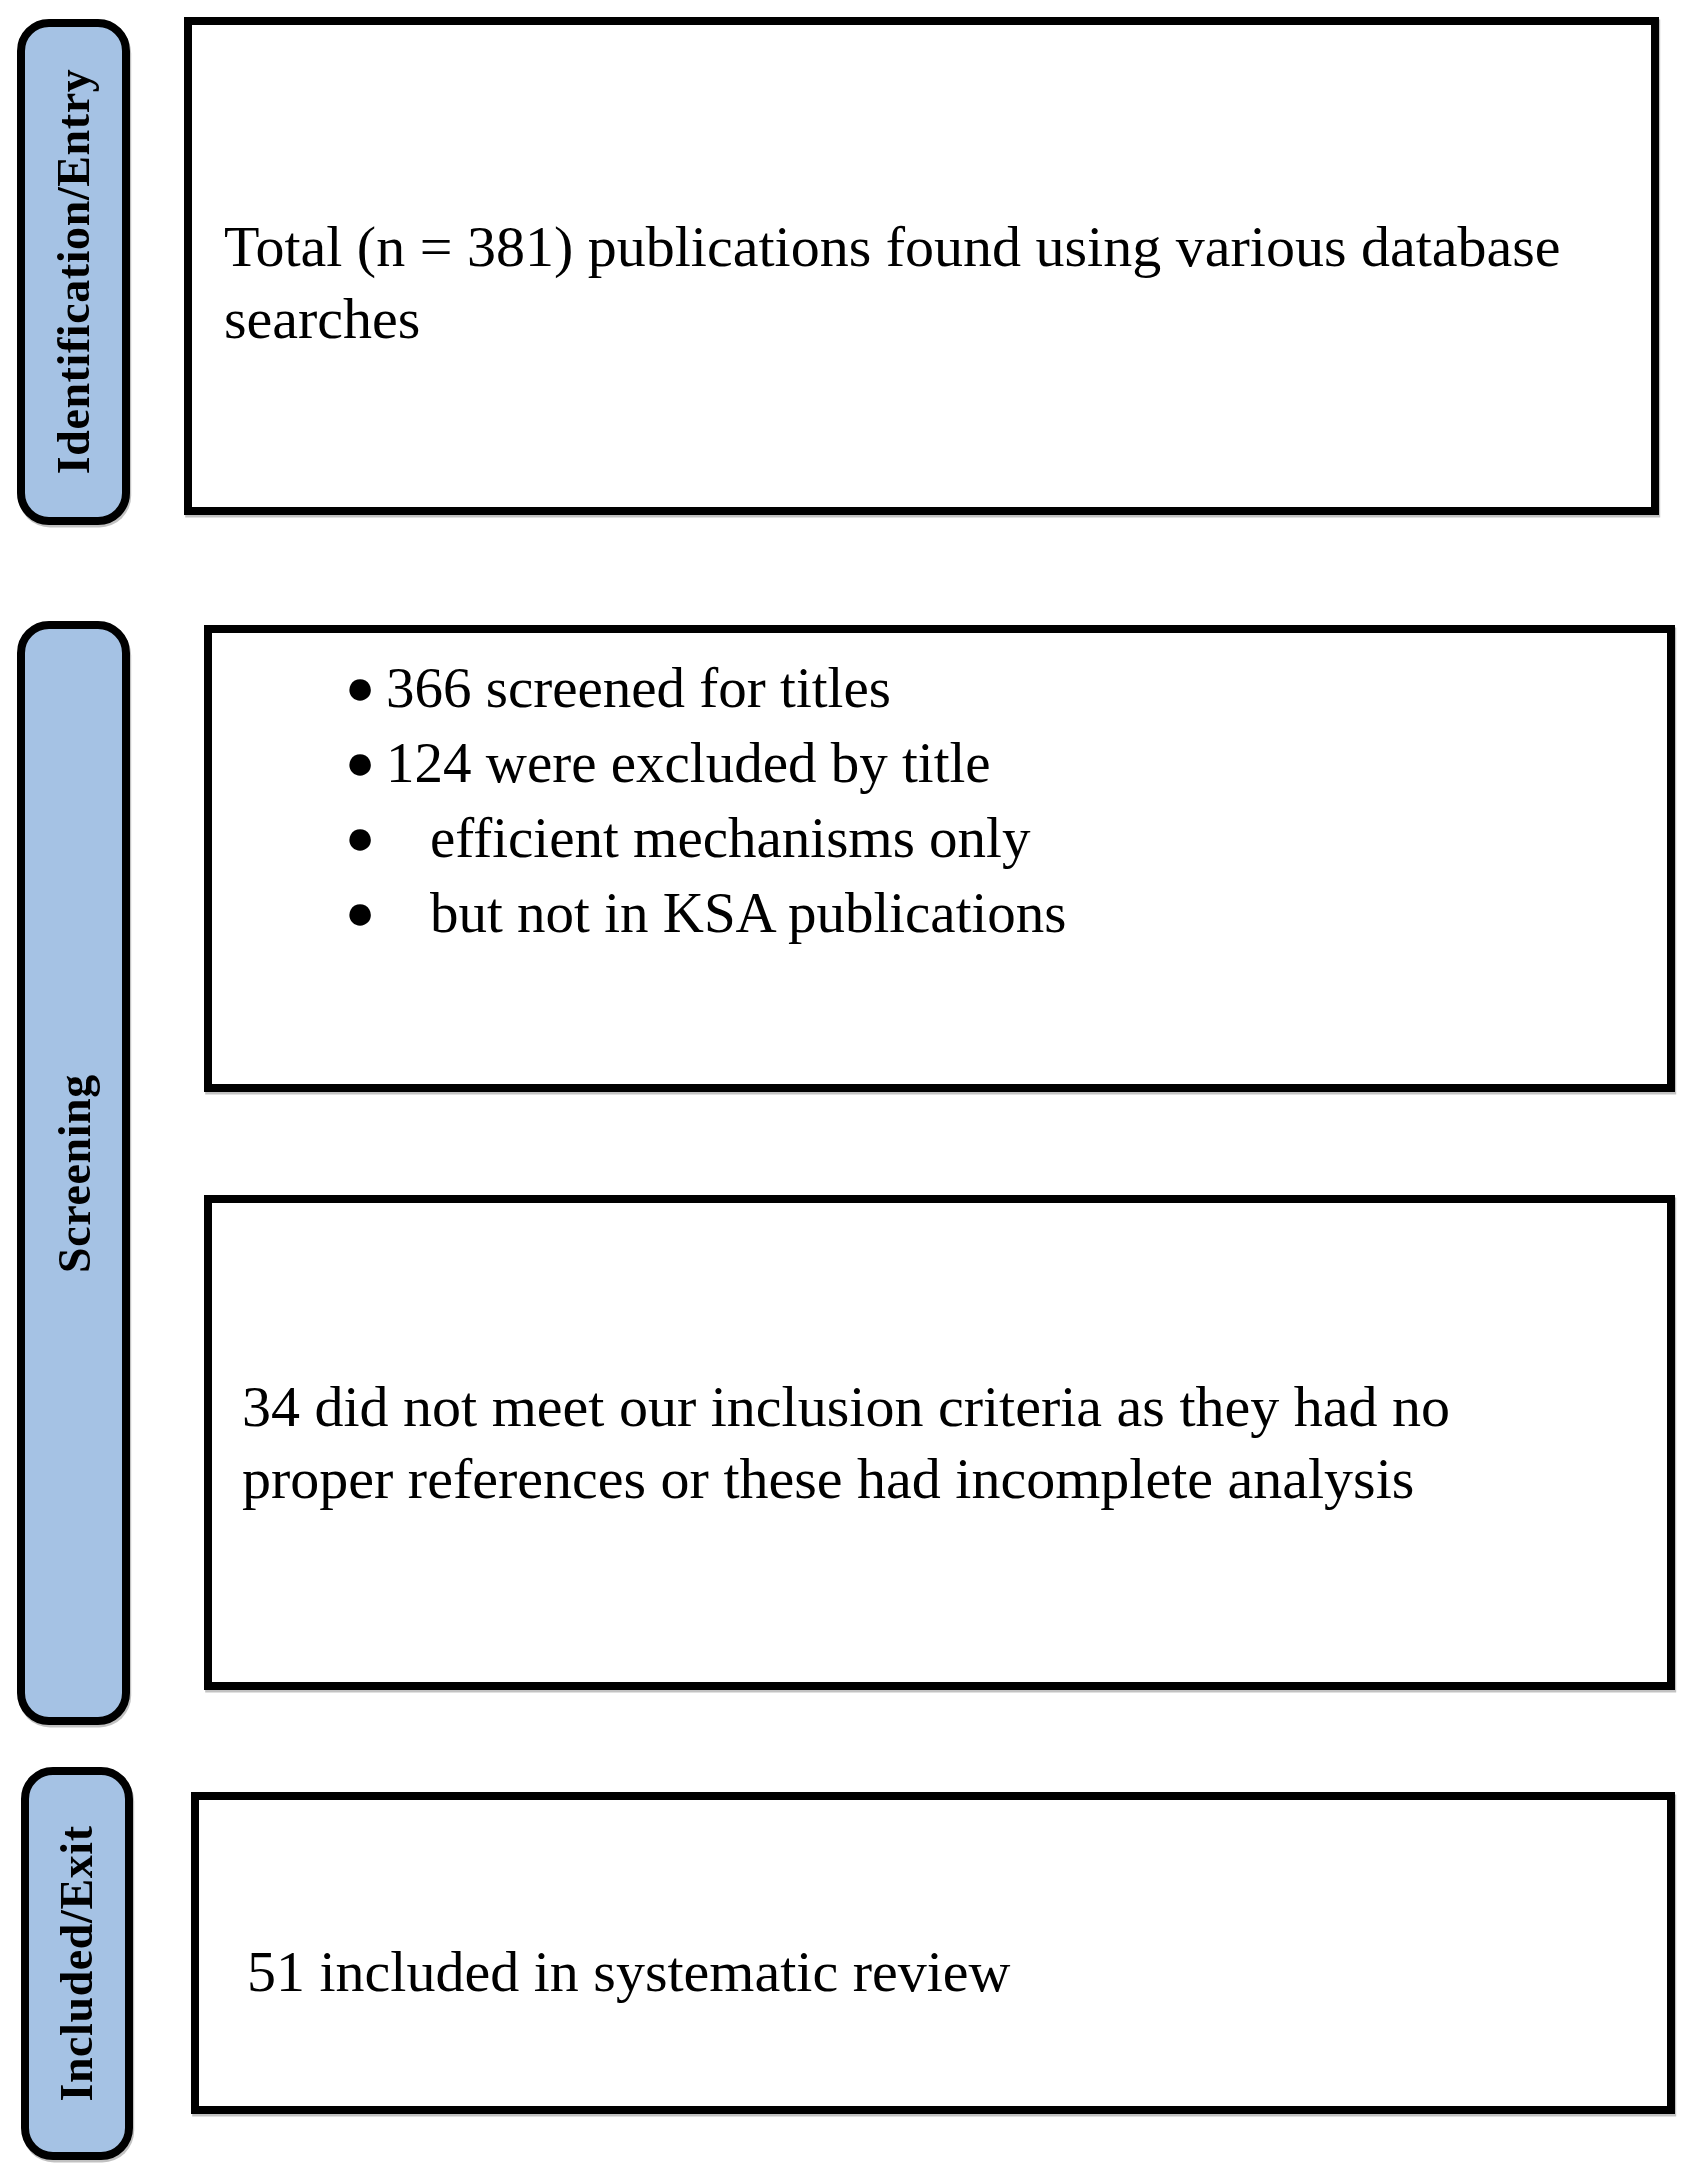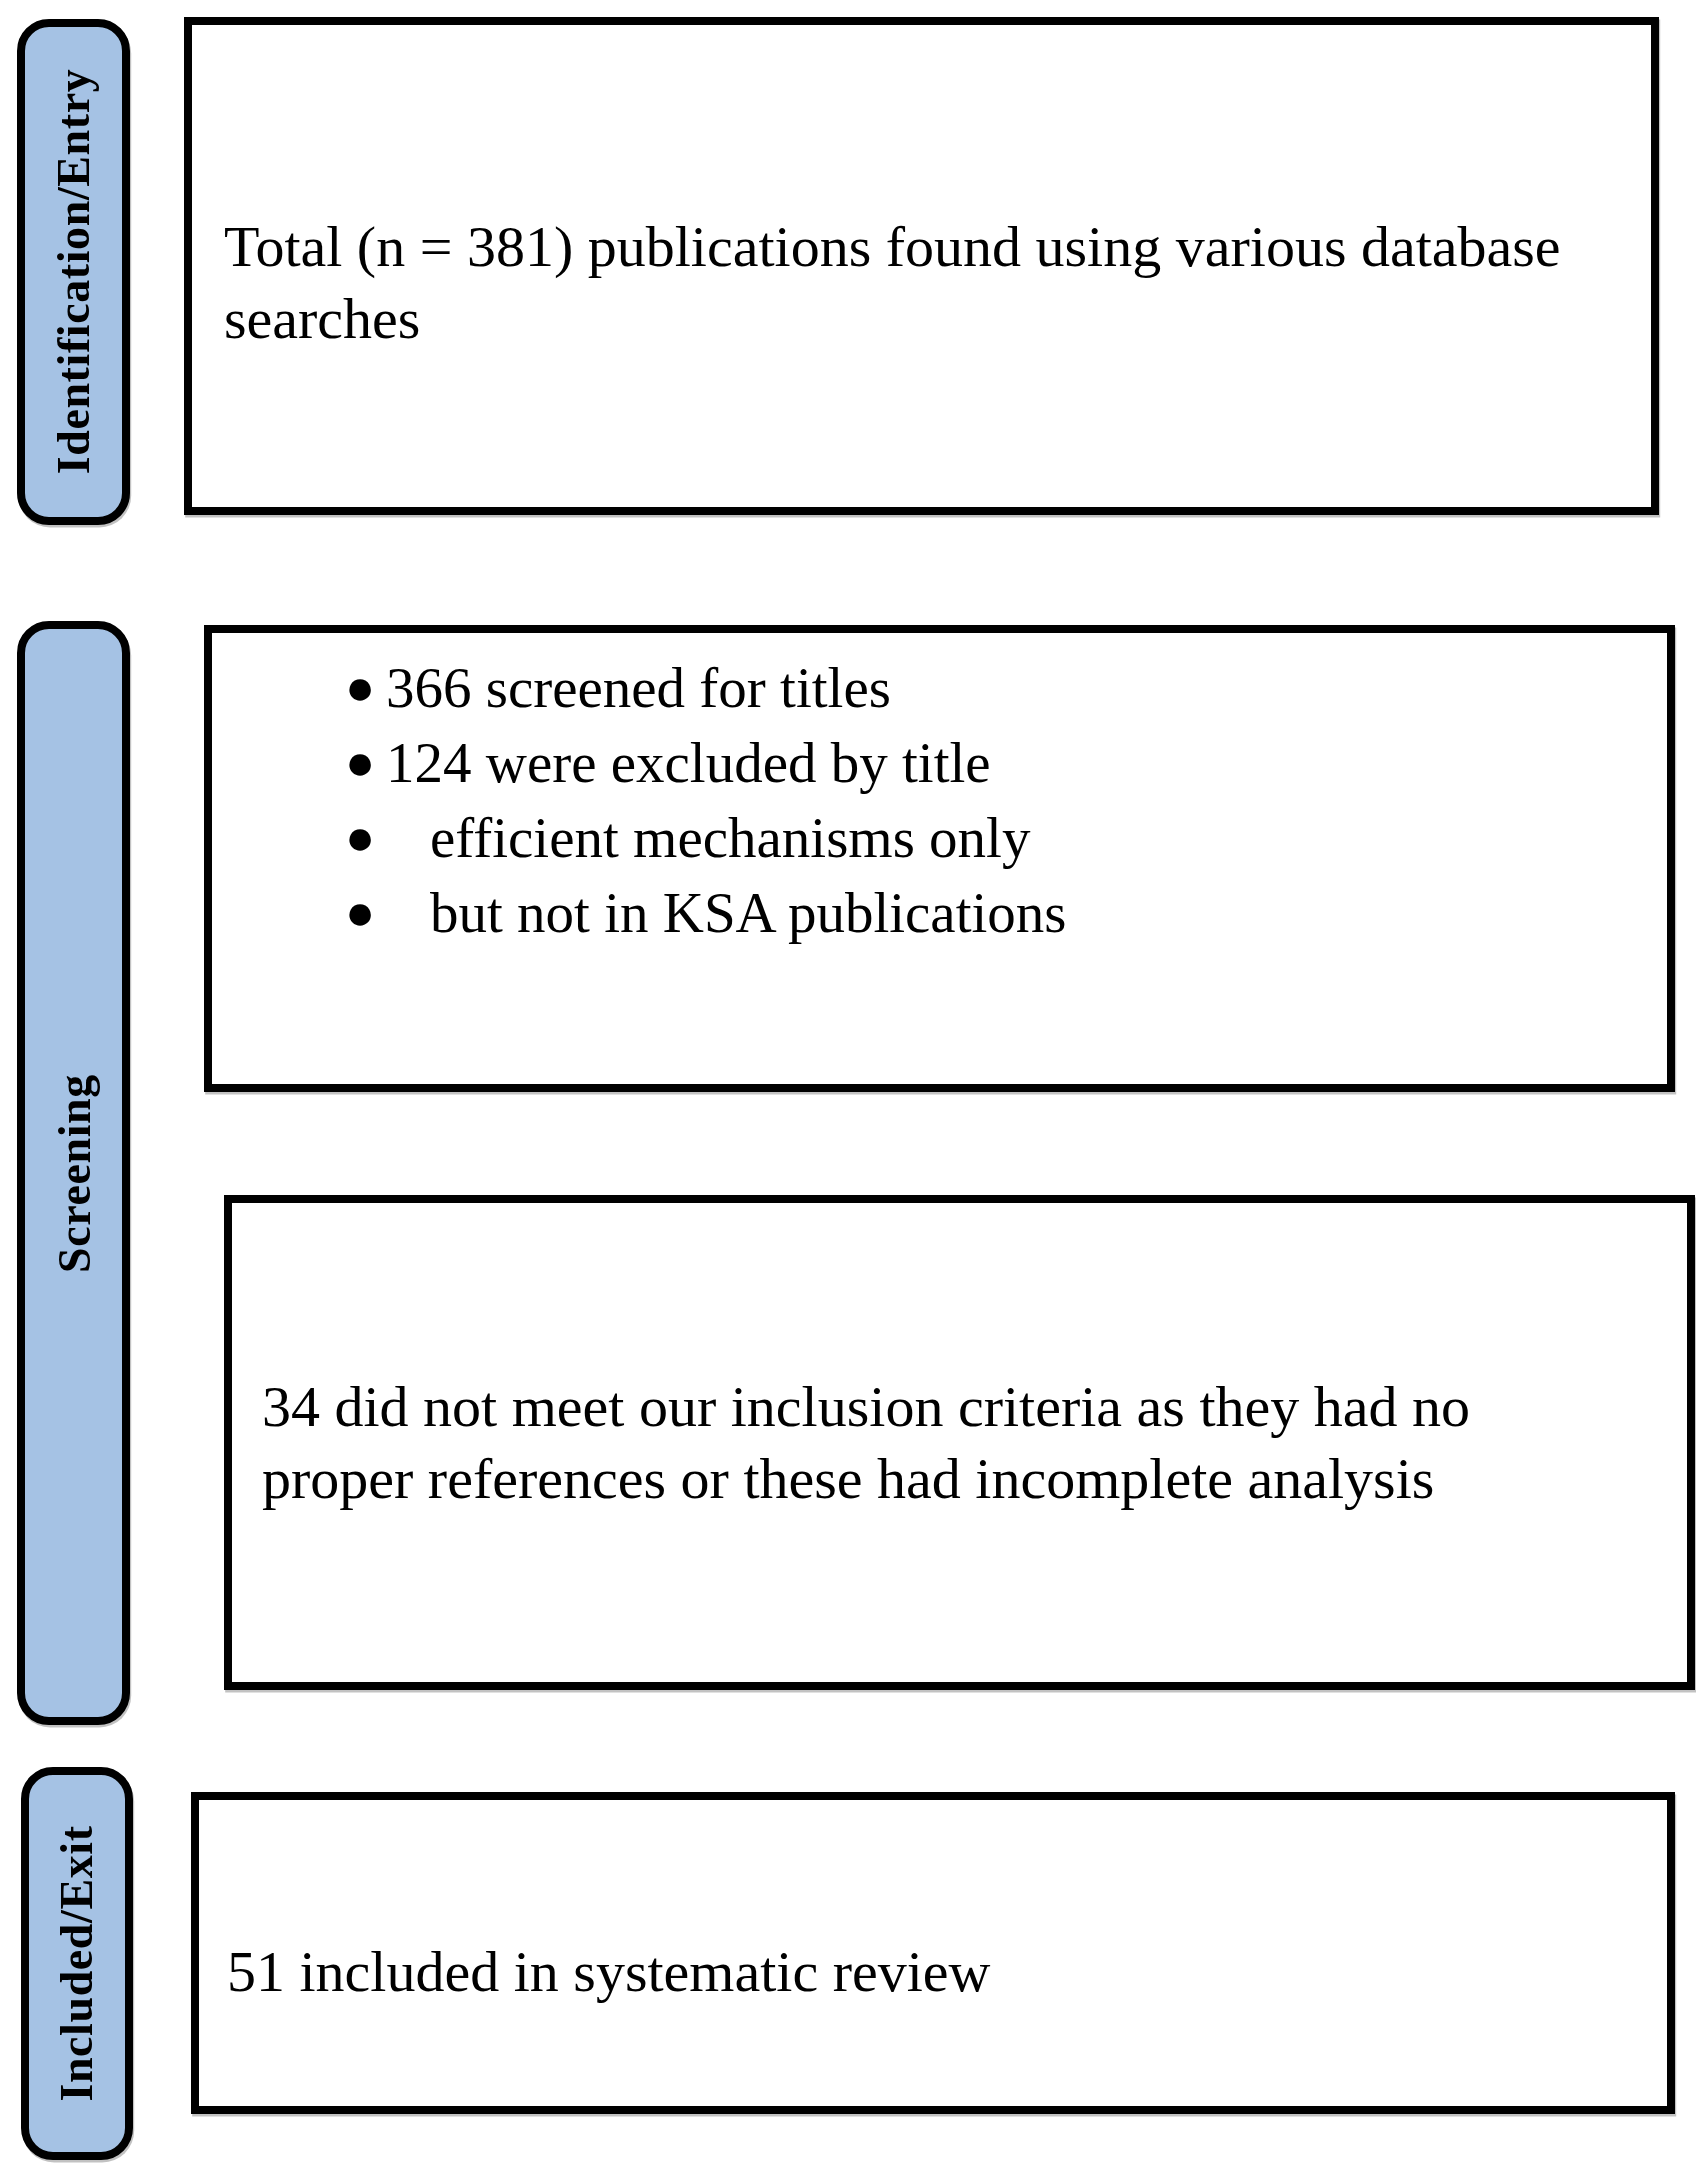--- a/index.html
+++ b/index.html
@@ -44,21 +44,21 @@
   .flow-box {
     position: absolute;
     box-sizing: border-box;
     background: #ffffff;
     border: 8px solid #000000;
     overflow: hidden;
     box-shadow: 1.2px 2.5px 0 rgba(120,120,120,0.45);
   }
   #box-identification { left: 184px; top: 17.4px;   width: 1475px; height: 498px; }
   #box-screening      { left: 204px; top: 625px; width: 1471px; height: 467px; }
-  #box-exclusion      { left: 204px; top: 1195px; width: 1471px; height: 495px; margin-left: 20px; }
+  #box-exclusion      { left: 204px; top: 1195px; width: 1471px; height: 495px; }
   #box-included       { left: 191px; top: 1792px; width: 1484px; height: 322px; }
 
   .box-text {
     font-size: 58px;
     line-height: 72px;
     white-space: pre-line;
   }
   #box-identification {
     display: flex;
     align-items: center;
@@ -68,21 +68,21 @@
   #box-exclusion {
     display: flex;
     align-items: center;
   }
   #box-exclusion .box-text { padding: 0 25px 0 30px; }
 
   #box-included {
     display: flex;
     align-items: center;
   }
-  #box-included .box-text { padding: 37px 25px 0 28px; }
+  #box-included .box-text { padding: 37px 25px 0 48px; }
 
   
   .bullet-list {
     padding-top: 17.4px;
     font-size: 57px;
     line-height: 75px;
   }
   .bullet-item {
     display: flex;
     margin-left: 133px;

